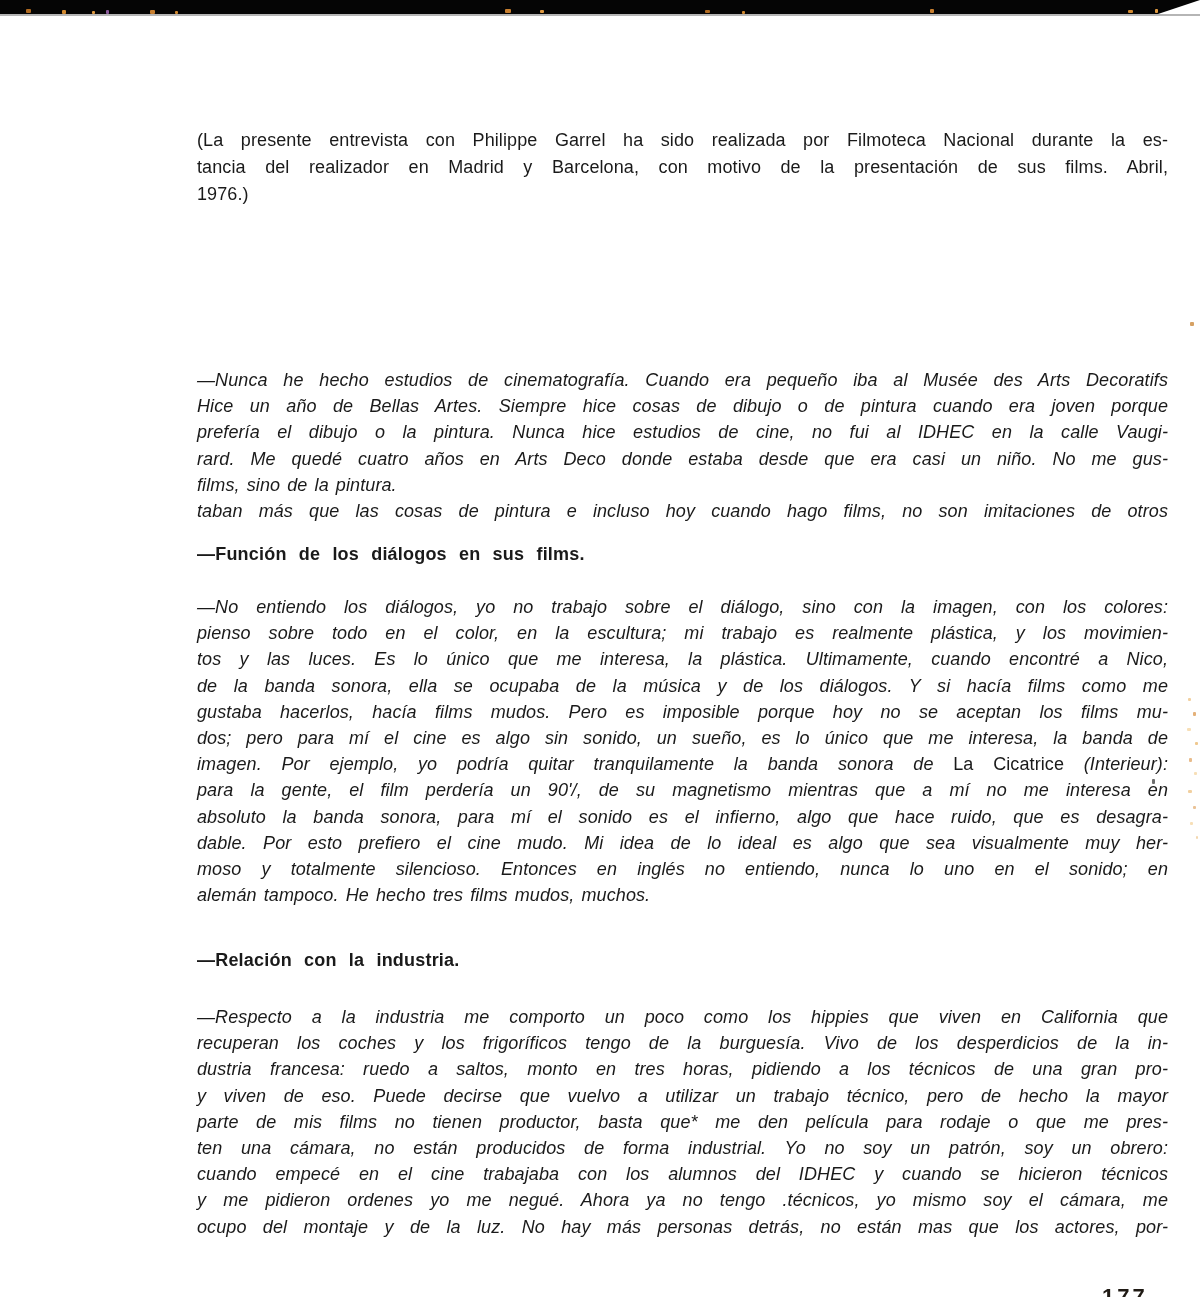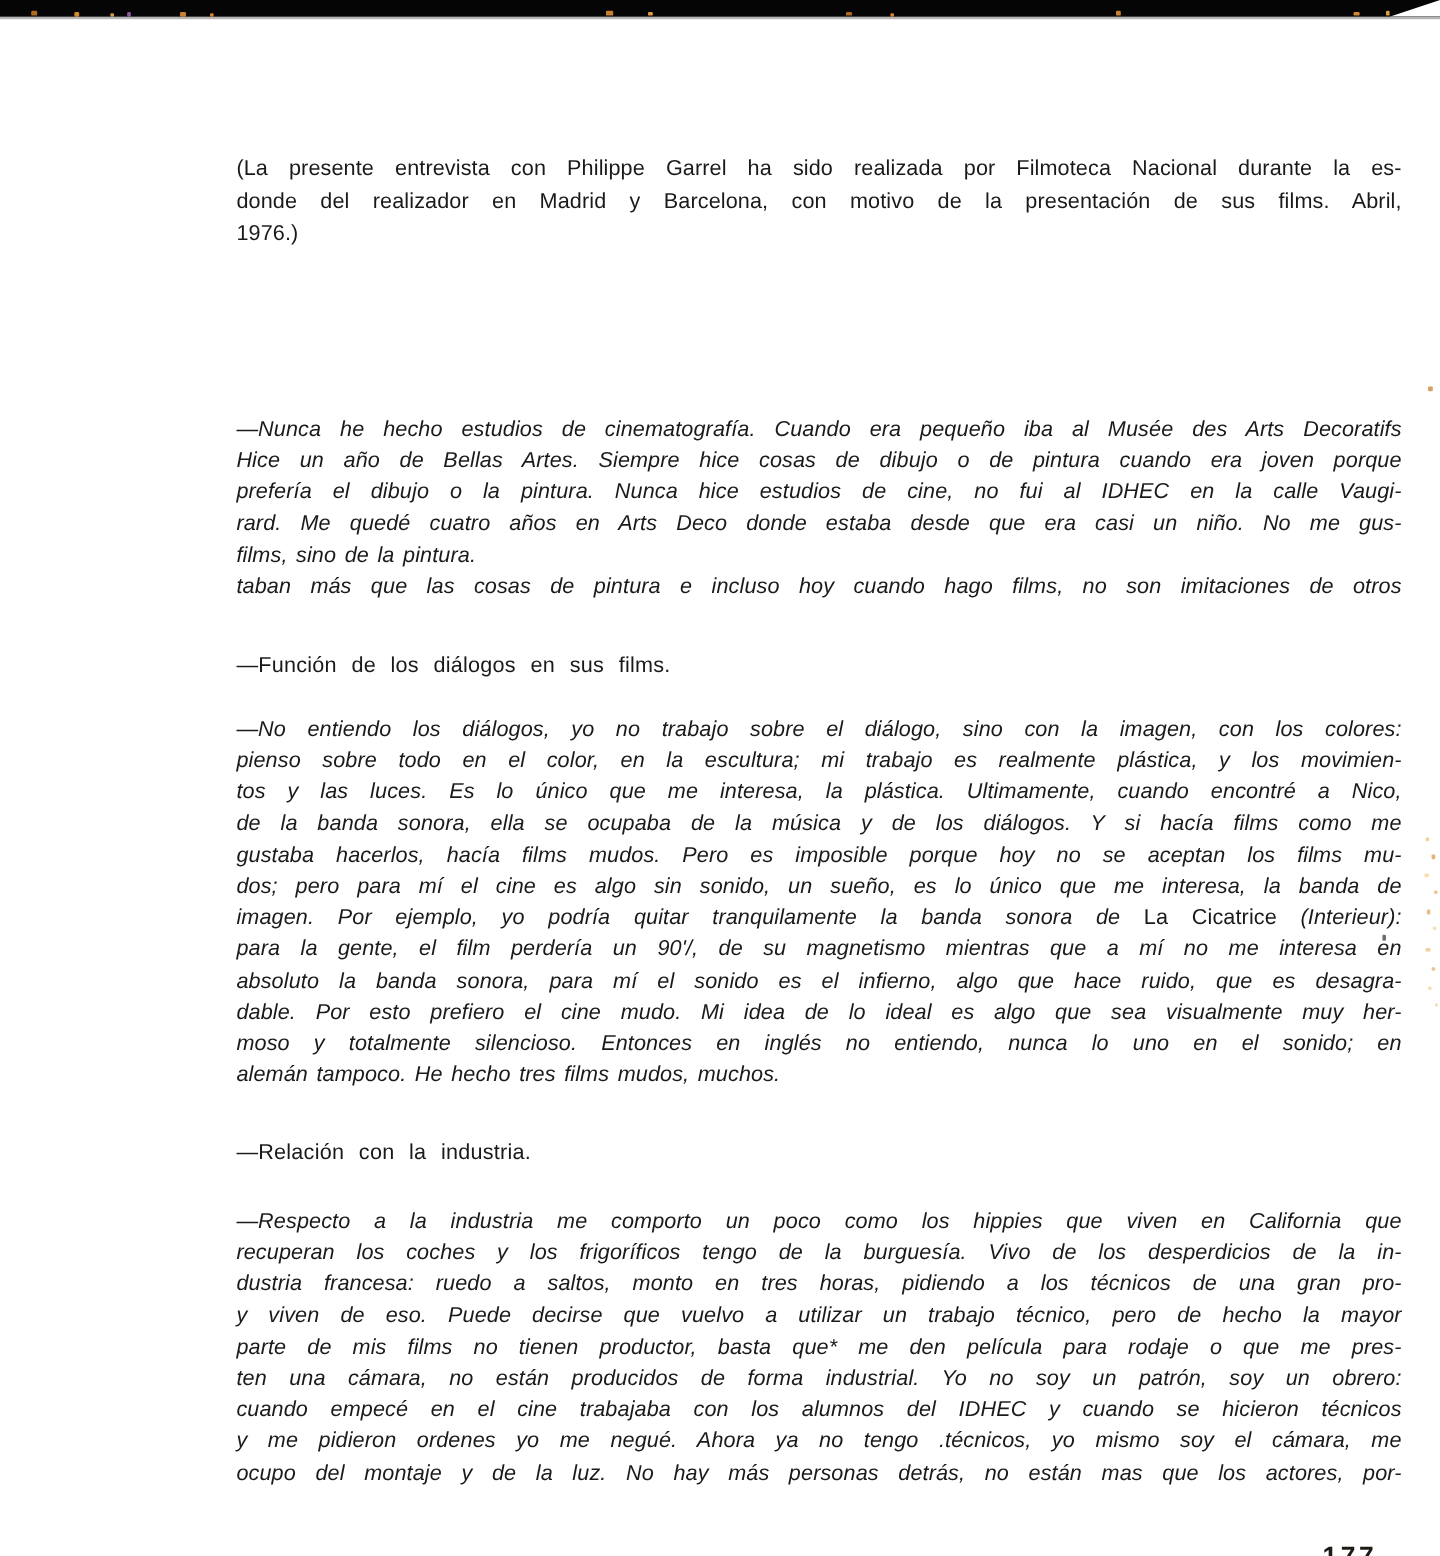--- a/index.html
+++ b/index.html
@@ -37,27 +37,27 @@
     position: absolute; left: 197px; width: 971px;
     font-size: 18px; line-height: 26.2px;
     word-spacing: 2px; letter-spacing: 0.1px;
   }
   .ital { font-style: italic; }
   .roman { font-style: normal; }
   .line { text-align: justify; text-align-last: justify; }
   .line.last { text-align-last: left; }
 
   #intro { top: 127px; line-height: 26.8px; }
-  #answer1 { top: 344px; }
+  #answer1 { top: 367px; }
   #answer2 { top: 594px; }
   #answer3 { top: 1004px; }
 
   .question {
     position: absolute; left: 197px; width: 971px;
-    font-size: 18px; word-spacing: 7px; letter-spacing: 0.2px;
+    font-size: 18px; word-spacing: 7px; letter-spacing: 0.2px; font-weight: bold;
   }
   #q1 { top: 544px; }
   #q2 { top: 950px; }
 
   #pagenum {
     position: absolute; left: 1102px; top: 1284px;
     font-size: 22px; font-weight: bold; letter-spacing: 3px;
     color: #1f1a14;
   }
 </style>
@@ -92,21 +92,21 @@
   <i class="speck" style="left:1189px;top:758px;width:3px;height:4px;background:#d89040;opacity:.6;"></i>
   <i class="speck" style="left:1194px;top:772px;width:3px;height:3px;background:#f0c070;opacity:.5;"></i>
   <i class="speck" style="left:1152px;top:779px;width:3px;height:5px;background:#4a4a4a;opacity:.8;"></i>
   <i class="speck" style="left:1188px;top:790px;width:4px;height:3px;background:#e8b060;opacity:.6;"></i>
   <i class="speck" style="left:1193px;top:806px;width:3px;height:3px;background:#d89040;opacity:.55;"></i>
   <i class="speck" style="left:1190px;top:822px;width:3px;height:3px;background:#f0c070;opacity:.5;"></i>
   <i class="speck" style="left:1196px;top:836px;width:2px;height:3px;background:#e8b060;opacity:.5;"></i>
 
   <section id="intro" class="textblock roman">
     <div class="line j">(La presente entrevista con Philippe Garrel ha sido realizada por Filmoteca Nacional durante la es-</div>
-    <div class="line j">donde del realizador en Madrid y Barcelona, con motivo de la presentación de sus films. Abril,</div>
+    <div class="line j">tancia del realizador en Madrid y Barcelona, con motivo de la presentación de sus films. Abril,</div>
     <div class="line last">1976.)</div>
   </section>
 
   <section id="answer1" class="textblock ital">
     <div class="line">—Nunca he hecho estudios de cinematografía. Cuando era pequeño iba al Musée des Arts Decoratifs</div>
     <div class="line">Hice un año de Bellas Artes. Siempre hice cosas de dibujo o de pintura cuando era joven porque</div>
     <div class="line">prefería el dibujo o la pintura. Nunca hice estudios de cine, no fui al IDHEC en la calle Vaugi-</div>
     <div class="line">rard. Me quedé cuatro años en Arts Deco donde estaba desde que era casi un niño. No me gus-</div>
     <div class="line last">films, sino de la pintura.</div>
     <div class="line">taban más que las cosas de pintura e incluso hoy cuando hago films, no son imitaciones de otros</div>

